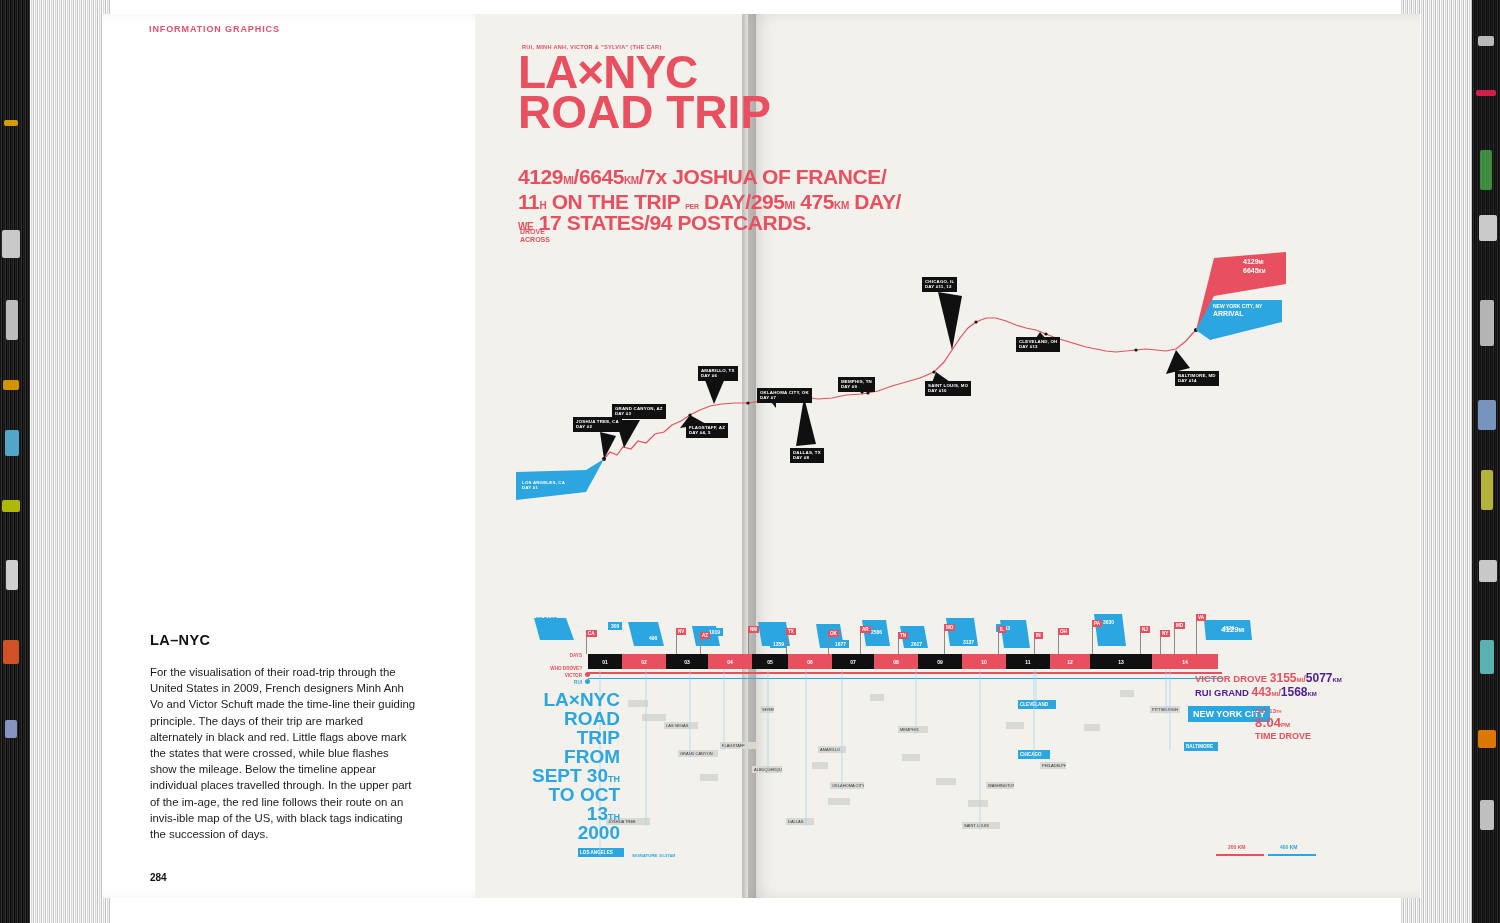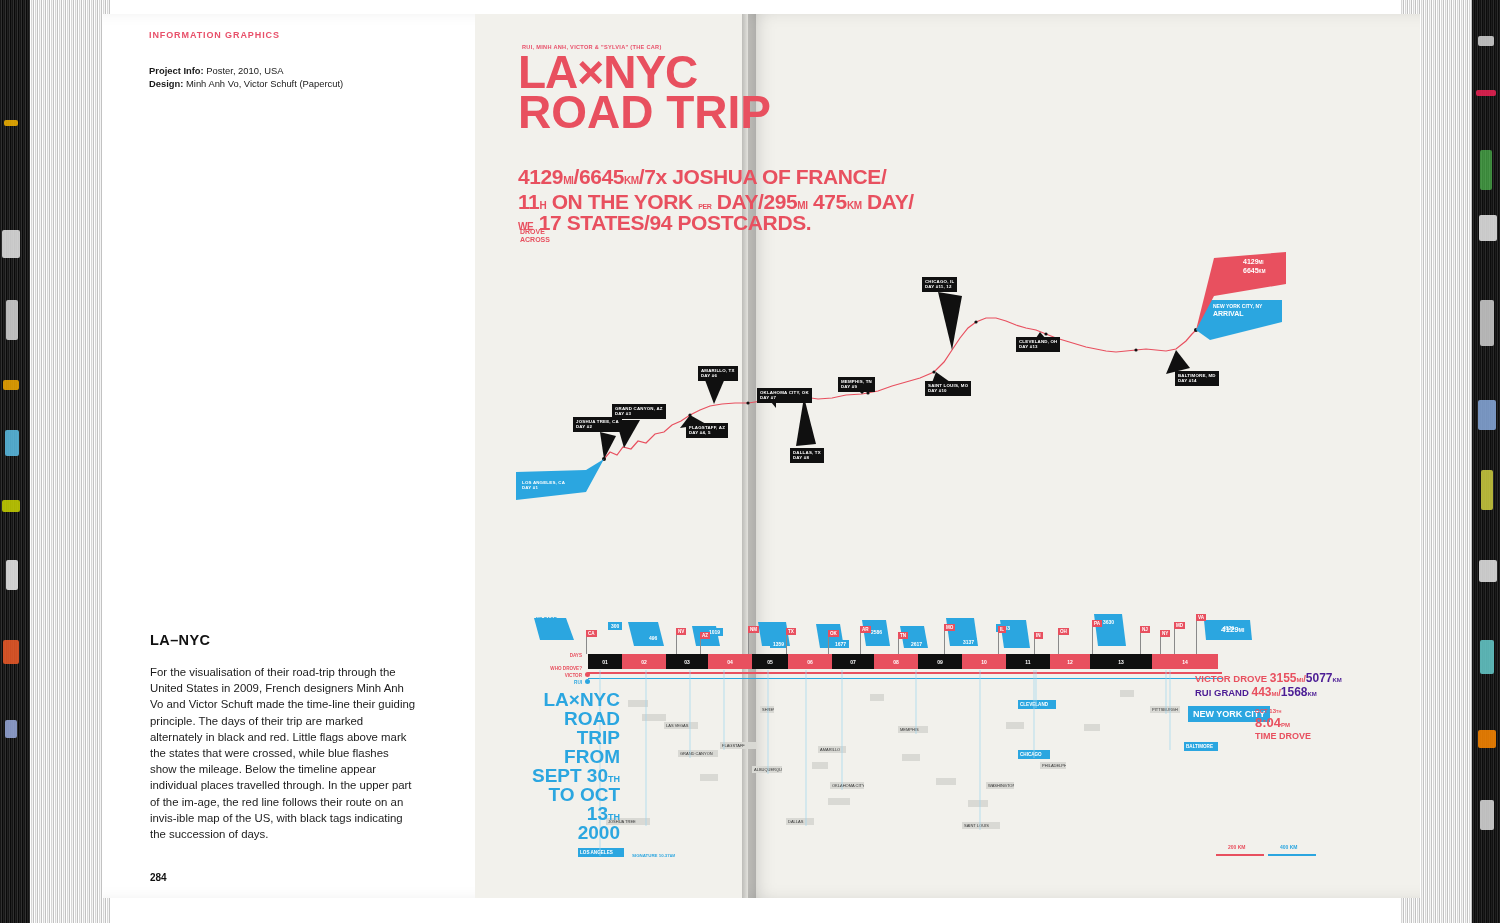--- a/index.html
+++ b/index.html
@@ -64,21 +64,21 @@
   }
 
   
   .left-graphic-panel {
     position:absolute; left:475px; top:14px; width:273px; height:884px;
     background:#f2f1ec;
   }
 
   
   .kicker {
-    position:absolute; left:149px; top:30px;
+    position:absolute; left:149px; top:24px;
     font-size:9px; font-weight:bold; letter-spacing:.9px;
     color:#e8506a; text-transform:uppercase;
   }
   .projinfo {
     position:absolute; left:149px; top:64px; width:300px;
     font-size:9.4px; line-height:13px; color:#1a1a1a;
   }
   .projinfo b { font-weight:bold; }
 
   .sec-title {
@@ -215,44 +215,40 @@
   <div class="stack stack-left"></div>
   <div class="stack stack-right"></div>
 
   <div class="page page-left"></div>
   <div class="left-graphic-panel"></div>
 
   <div class="page page-right"></div>
   <div class="gutter"></div>
 
   <div class="kicker">INFORMATION GRAPHICS</div>
-  <div class="projinfo">
-    <div><b>Project Info:</b><span> Poster, 2010, USA</span></div>
-    <div><b>Design:</b><span> Minh Anh Vo, Victor Schuft (Papercut)</span></div>
-  </div>
   <div class="sec-title">LA–NYC</div>
   <div class="body-copy">For the visualisation of their road-trip through the United States in 2009, French designers Minh Anh Vo and Victor Schuft made the time-line their guiding principle. The days of their trip are marked alternately in black and red. Little flags above mark the states that were crossed, while blue flashes show the mileage. Below the timeline appear individual places travelled through. In the upper part of the im-age, the red line follows their route on an invis-ible map of the US, with black tags indicating the succession of days.</div>
   <div class="folio">284</div>
 
   <div class="poster">
 
     <div class="credits">RUI, MINH ANH, VICTOR &amp; "SYLVIA" (THE CAR)</div>
 
     <div class="head">
       <span class="l1">LA×NYC</span>
       <span class="l2">ROAD TRIP</span>
     </div>
 
     <div class="stats">
       <span class="row">
         <span>4129</span><span class="sm">MI</span>/<span>6645</span><span class="sm">KM</span>/<span>7x JOSHUA OF FRANCE</span>/
       </span>
       <span class="row" style="margin-top:4px;">
         <span>11</span><span class="sm">H</span>
-        <span>ON THE YORK</span>
+        <span>ON THE TRIP</span>
         <span class="xs">PER</span>
         <span>DAY</span>/<span>295</span><span class="sm">MI</span>
         <span>475</span><span class="sm">KM</span>
         <span>DAY</span>/
       </span>
       <span class="row" style="">
         <span class="sm">WE</span>
         <span>17 STATES</span>/<span>94 POSTCARDS</span>.
       </span>
       <span class="xs" style="position:absolute;left:2px;top:62px;">DROVE</span>

